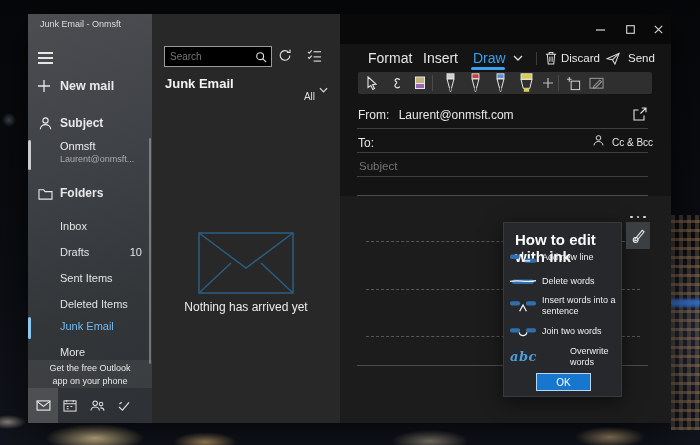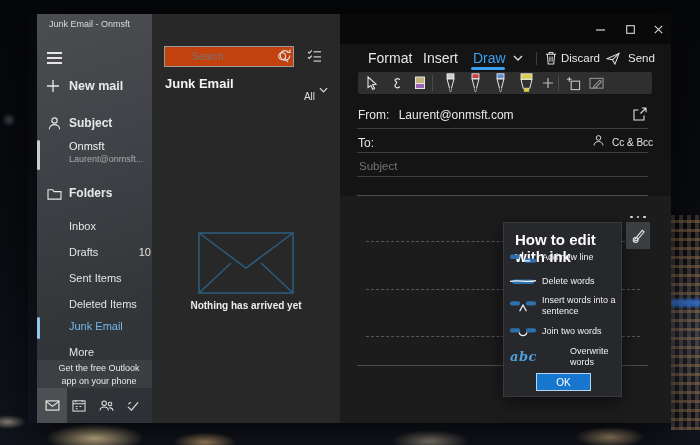--- a/index.html
+++ b/index.html
@@ -24,21 +24,20 @@
       repeating-linear-gradient(90deg, rgba(255,205,150,0.35) 0 4px, transparent 4px 8px);
   }
   .bluestreak{position:absolute;right:0;top:299px;width:29px;height:8px;background:#2f6fd0;filter:blur(1px);opacity:.85;}
   .window{
     position:absolute;left:28px;top:14px;width:643px;height:409px;
     box-shadow:0 10px 36px rgba(0,0,0,0.65);
   }
   .sidebar{
     position:absolute;left:0;top:0;width:124px;height:409px;
     background:linear-gradient(163deg,#4b4d51 0%,#3e4145 38%,#333639 72%,#2d3034 100%);
-    margin-left:9px;
   }
   .listpane{position:absolute;left:124px;top:0;width:188px;height:409px;background:#282828;}
   .composepane{position:absolute;left:312px;top:0;width:331px;height:409px;background:#141414;}
   .compose-titlebar{position:absolute;left:0;top:0;width:331px;height:30px;background:#090909;}
   .compose-body{position:absolute;left:0;top:182px;width:331px;height:227px;background:#1c1c1c;}
 
   .t9{font-size:9px;} .t10{font-size:10px;} .t11{font-size:11px;} .t12{font-size:12px;} .t13{font-size:13px;}
   .bold{font-weight:bold;}
   .icon{display:inline-block;line-height:0;}
   svg{display:block;}
@@ -46,22 +45,22 @@
   .hamburger span{display:block;width:15px;height:2px;background:#e6e6e6;margin:3px 0;}
   .f-item{position:absolute;left:32px;width:86px;height:18px;font-size:11px;color:#e3e3e3;line-height:18px;}
   .f-count{position:absolute;right:4px;top:0;font-size:11px;color:#e3e3e3;}
   .f-selected{color:#74b9ec;}
   .indicator{position:absolute;left:0;width:3px;border-radius:2px;}
 
   .navtile{position:absolute;top:0;width:30px;height:35px;display:flex;align-items:center;justify-content:center;}
   .navtile.sel{background:rgba(255,255,255,0.14);}
 
   .searchbox{
-    position:absolute;left:12px;top:32px;width:106px;height:19px;background:#c2410c;
-    border:1px solid #9a9a9a;display:flex;align-items:center;padding-left:22px;
+    position:absolute;left:12px;top:32px;width:106px;height:19px;background:#000000;
+    border:1px solid #9a9a9a;display:flex;align-items:center;
   }
   .searchbox input{
     flex:1;min-width:0;background:transparent;border:0;outline:0;color:#cfcfcf;
     font-size:10px;font-family:"Liberation Sans",sans-serif;padding:0 0 0 5px;
   }
   .tab{position:absolute;top:36px;height:16px;line-height:16px;font-size:14px;color:#e6e6e6;}
   .tab.active{color:#3aa0f0;}
   .ribbon{position:absolute;left:18px;top:58px;width:294px;height:22px;background:#2f2f2f;border-radius:2px;}
   .rb{position:absolute;top:0;height:22px;display:flex;align-items:center;justify-content:center;}
   .fieldline{position:absolute;left:17px;width:291px;height:1px;background:#3e3e3e;}
@@ -244,21 +243,21 @@
         </span>
       </div>
 
       <span class="abs icon" style="left:46px;top:218px;">
         <svg width="96" height="62" viewBox="0 0 96 62" stroke="#2b5d80" stroke-width="1.5" fill="none">
             <rect x="1" y="1" width="94" height="60"></rect>
             <path d="M1 1 48 36 95 1"></path>
             <path d="M1 61 33 31M95 61 63 31"></path>
           </svg>
       </span>
-      <div class="abs" style="left:0;top:286px;width:188px;text-align:center;font-size:10px;color:#ececec;font-weight:bold;">Nothing has arrived yet</div>
+      <div class="abs" style="left:0;top:286px;width:188px;text-align:center;font-size:12px;color:#ececec;">Nothing has arrived yet</div>
     </div>
 
     <div class="composepane">
       <div class="compose-titlebar"></div>
       <div class="wctl" style="left:254px;">
         <svg width="10" height="10" viewBox="0 0 10 10">
             <path d="M0 6h9" stroke="#d8d8d8" stroke-width="1.2"></path>
           </svg>
       </div>
       <div class="wctl" style="left:283px;">

